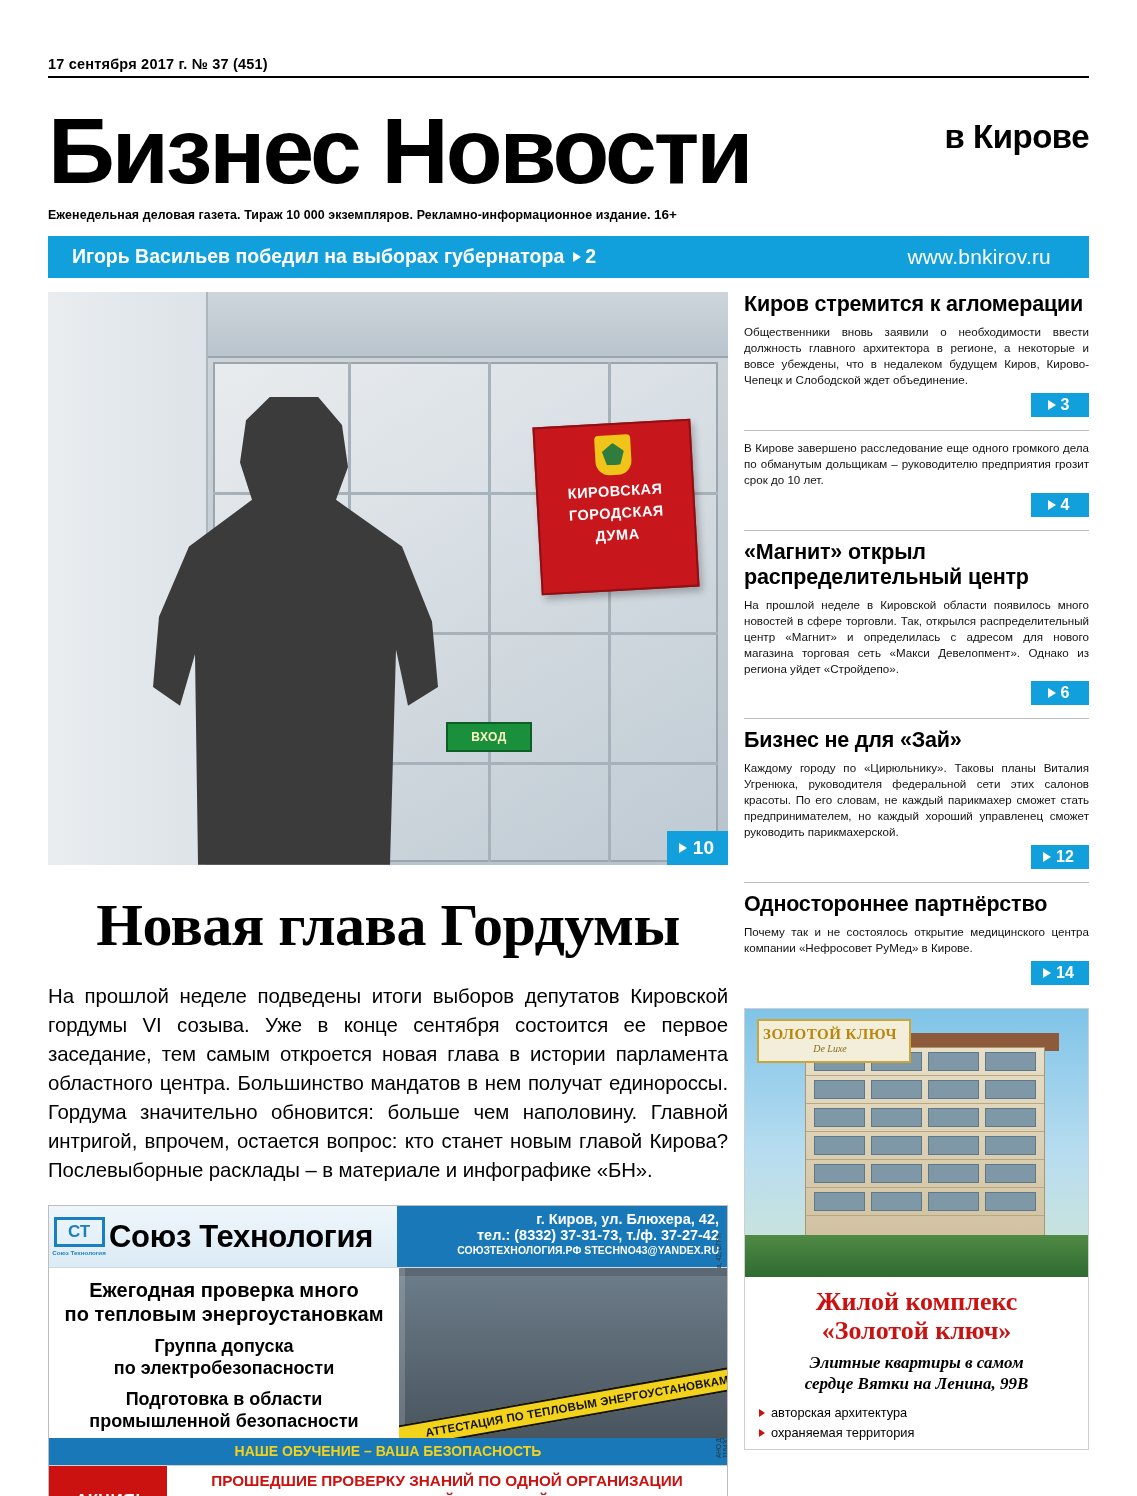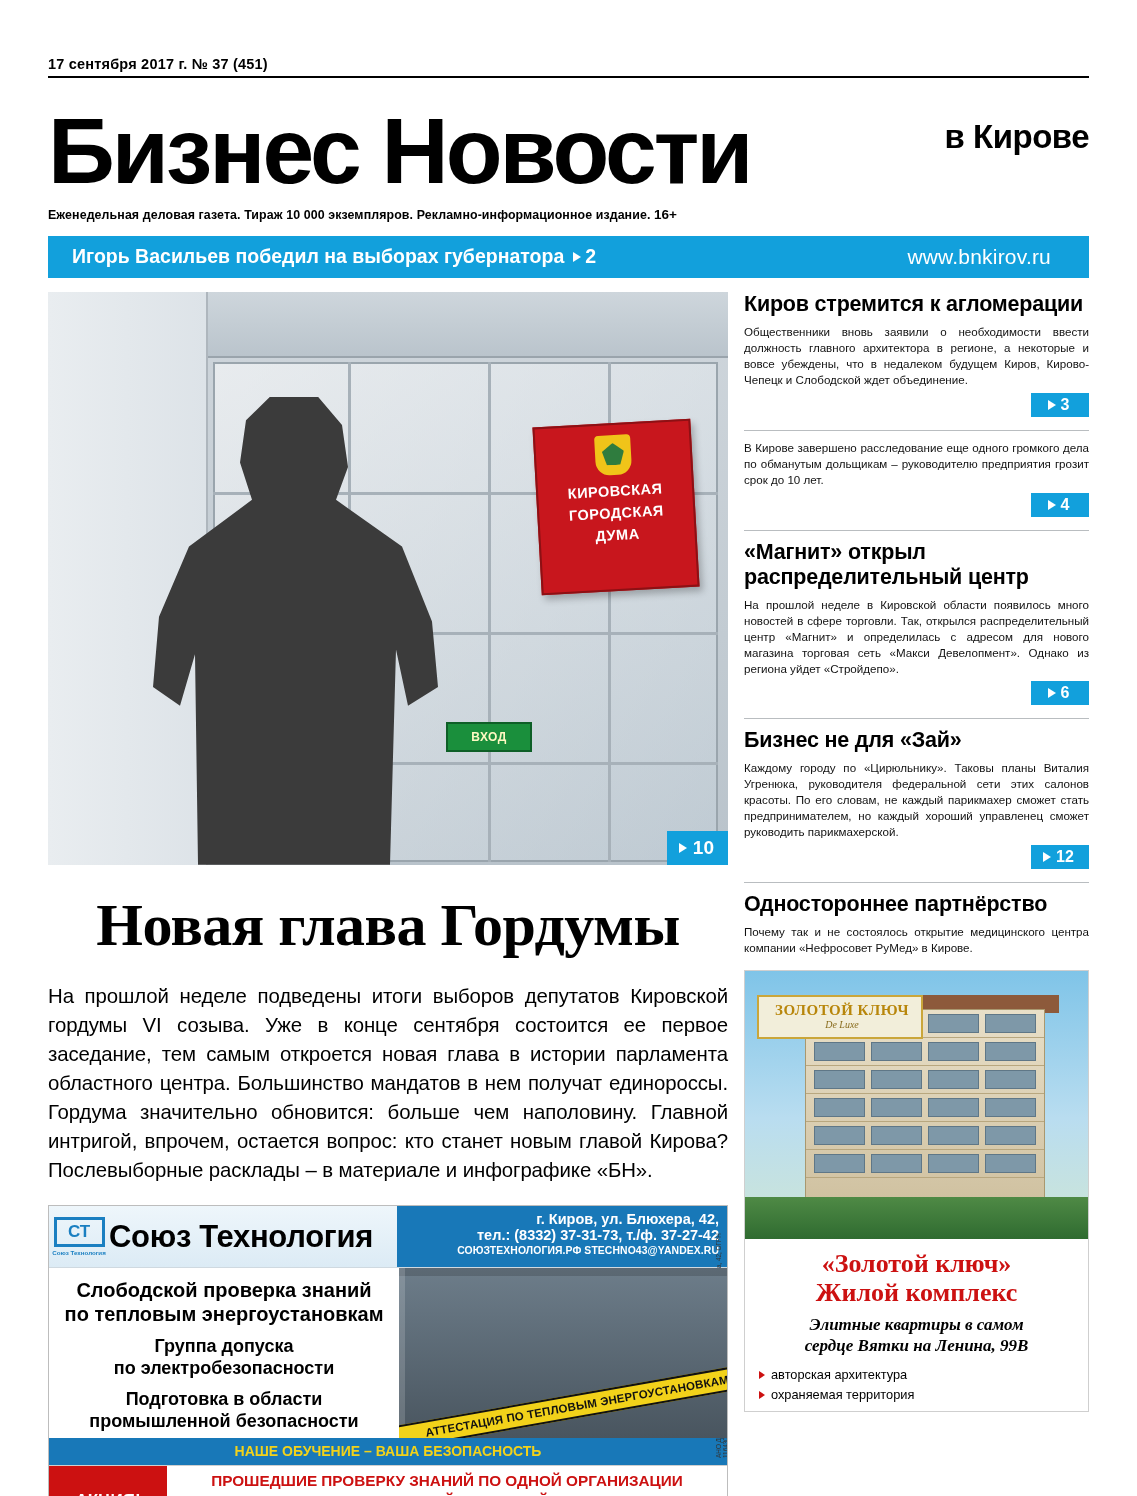--- a/index.html
+++ b/index.html
@@ -258,23 +258,22 @@
   .ad-right .hero {
     position: relative;
     height: 268px;
     background: linear-gradient(180deg,#7fc4e8 0%, #b9ddf0 55%, #cfe6d5 100%);
     overflow: hidden;
   }
   .ad-right .brand {
     position: absolute; left: 12px; top: 10px;
     background: #f2eeda;
     border: 2px solid #caa63a;
-    padding: 5px 12px 7px 16px;
-    text-align: center;
-    margin-top: 14px;
+    padding: 5px 12px 7px 4px;
+    text-align: center;
   }
   .ad-right .brand .b1 {
     font-family: "Liberation Serif", serif;
     color: #b8860b;
     font-weight: bold;
     font-size: 15px;
     letter-spacing: .5px;
   }
   .ad-right .brand .b2 {
     font-family: "Liberation Serif", serif;
@@ -556,21 +555,21 @@
           <div class="ab-contacts">
             <div class="l1">г. Киров, ул. Блюхера, 42,</div>
             <div class="l2">тел.: (8332) 37-31-73, т./ф. 37-27-42</div>
             <div class="l3">СОЮЗТЕХНОЛОГИЯ.РФ STECHNO43@YANDEX.RU</div>
           </div>
         </div>
 
         <div class="ab-mid">
           <div class="ab-left">
             <div class="t1">
-              <div>Слободской проверка знаний</div>
+              <div>Ежегодная проверка много</div>
               <div>по тепловым энергоустановкам</div>
             </div>
             <div class="t2">
               <div>Группа допуска</div>
               <div>по электробезопасности</div>
             </div>
             <div class="t3">
               <div>Подготовка в области</div>
               <div>промышленной безопасности</div>
             </div>
@@ -640,20 +639,26 @@
             <span class="tri"></span>
             <span>12</span>
           </span>
         </div>
       </div>
       <div class="hr-thin"></div>
 
       <div class="news-item">
         <div class="news-title">Одностороннее партнёрство</div>
         <div class="news-body">Почему так и не состоялось открытие медицинского центра компании «Нефросовет РуМед» в Кирове.</div>
+        <div class="news-foot">
+          <span class="newsnum">
+            <span class="tri"></span>
+            <span>14</span>
+          </span>
+        </div>
       </div>
 
       <div class="ad-right">
         <div class="hero">
           <div class="roof"></div>
           <div class="bld">
             <div class="floor">
               <div class="win"></div>
               <div class="win"></div>
               <div class="win"></div>
@@ -691,22 +696,22 @@
             </div>
           </div>
           <div class="trees"></div>
           <div class="brand">
             <div class="b1">ЗОЛОТОЙ КЛЮЧ</div>
             <div class="b2">De Luxe</div>
           </div>
         </div>
 
         <div class="ad-title">
+          <div>Жилой комплекс</div>
           <div>«Золотой ключ»</div>
-          <div>Жилой комплекс</div>
         </div>
 
         <div class="ad-sub">
           <div>Элитные квартиры в самом</div>
           <div>сердце Вятки на Ленина, 99В</div>
         </div>
 
         <ul class="ad-list">
           <li>авторская архитектура</li>
           <li>охраняемая территория</li>

